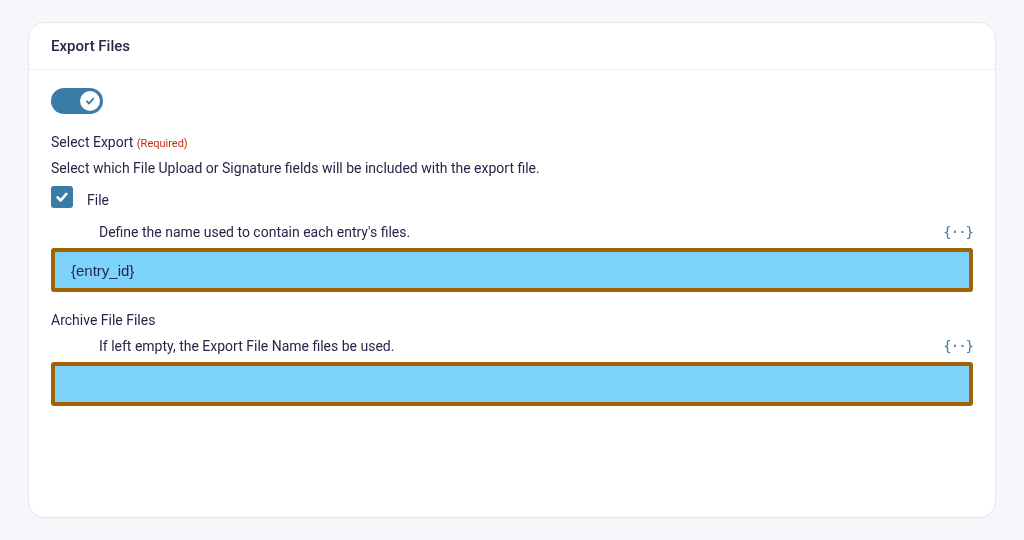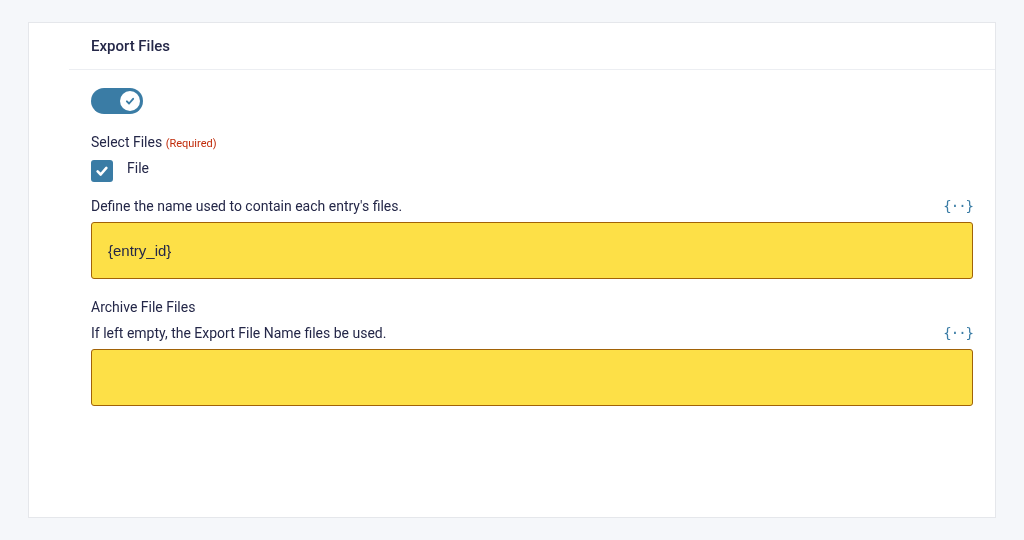--- a/index.html
+++ b/index.html
@@ -7,24 +7,23 @@
     font-family: -apple-system, BlinkMacSystemFont, "Segoe UI", Roboto, "Helvetica Neue", Arial, sans-serif;
     background: #f5f7fa;
     width: 1024px;
     height: 540px;
     padding: 22px 28px;
     color: #242748;
   }
   .card {
     background: #ffffff;
     border: 1px solid #e5e7eb;
-    border-radius: 0;
+    border-radius: 16px;
     width: 100%;
     min-height: 496px;
-    padding-left: 40px;
   }
   .card-header {
     padding: 14px 22px;
     border-bottom: 1px solid #eceef2;
     font-size: 15px;
     font-weight: 500;
     color: #242748;
   }
   .card-body {
     padding: 18px 22px 24px 22px;
@@ -67,21 +66,21 @@
     justify-content: center;
   }
   .toggle-check {
     width: 10px;
     height: 10px;
     color: #3a7ca5;
   }
   
   .checkbox-row {
     display: flex;
-    align-items: flex-start;
+    align-items: flex-end;
     margin-bottom: 16px;
   }
   .checkbox {
     width: 22px;
     height: 22px;
     background: #3a7ca5;
     border-radius: 3px;
     display: flex;
     align-items: center;
     justify-content: center;
@@ -89,61 +88,63 @@
     cursor: pointer;
   }
   .checkbox svg { color: #fff; }
   .checkbox-label { font-size: 14px; color: #242748; }
   
   .field-desc-row {
     display: flex;
     align-items: center;
     justify-content: space-between;
     margin-bottom: 8px;
+    margin-left: 48px;
   }
   .merge-icon {
     color: #3a7ca5;
     cursor: pointer;
     font-family: Menlo, Consolas, monospace;
     font-size: 14px;
     letter-spacing: -1px;
   }
   .text-input {
     width: 100%;
-    height: 57px;
-    border: 1px solid #a16207;
+    height: 44px;
+    border: 4px solid #a16207;
     border-radius: 3px;
     padding: 0 16px;
     font-size: 15px;
     color: #242748;
     outline: none;
     margin-bottom: 18px;
-    background: #fde047;
+    background: #7dd3fc;
   }
   .label-mt { margin-top: 2px; margin-bottom: 10px; }
 </style>
 </head>
 <body>
 
 <div class="card">
   <div class="card-header">Export Files</div>
   <div class="card-body">
 
     <div class="toggle">
       <div class="toggle-knob">
         <svg class="toggle-check" viewBox="0 0 16 16" fill="none" stroke="currentColor" stroke-width="3" stroke-linecap="round" stroke-linejoin="round">
             <polyline points="3,8.5 6.5,12 13,4.5"></polyline>
           </svg>
       </div>
     </div>
 
     <div class="label">
-      <span>Select Files</span>
+      <span>Select Export</span>
       <span class="required">(Required)</span>
     </div>
+    <div class="helper">Select which File Upload or Signature fields will be included with the export file.</div>
 
     <div class="checkbox-row">
       <div class="checkbox">
         <svg width="14" height="14" viewBox="0 0 16 16" fill="none" stroke="currentColor" stroke-width="3" stroke-linecap="round" stroke-linejoin="round">
             <polyline points="3,8.5 6.5,12 13,4.5"></polyline>
           </svg>
       </div>
       <span class="checkbox-label">File</span>
     </div>
 

